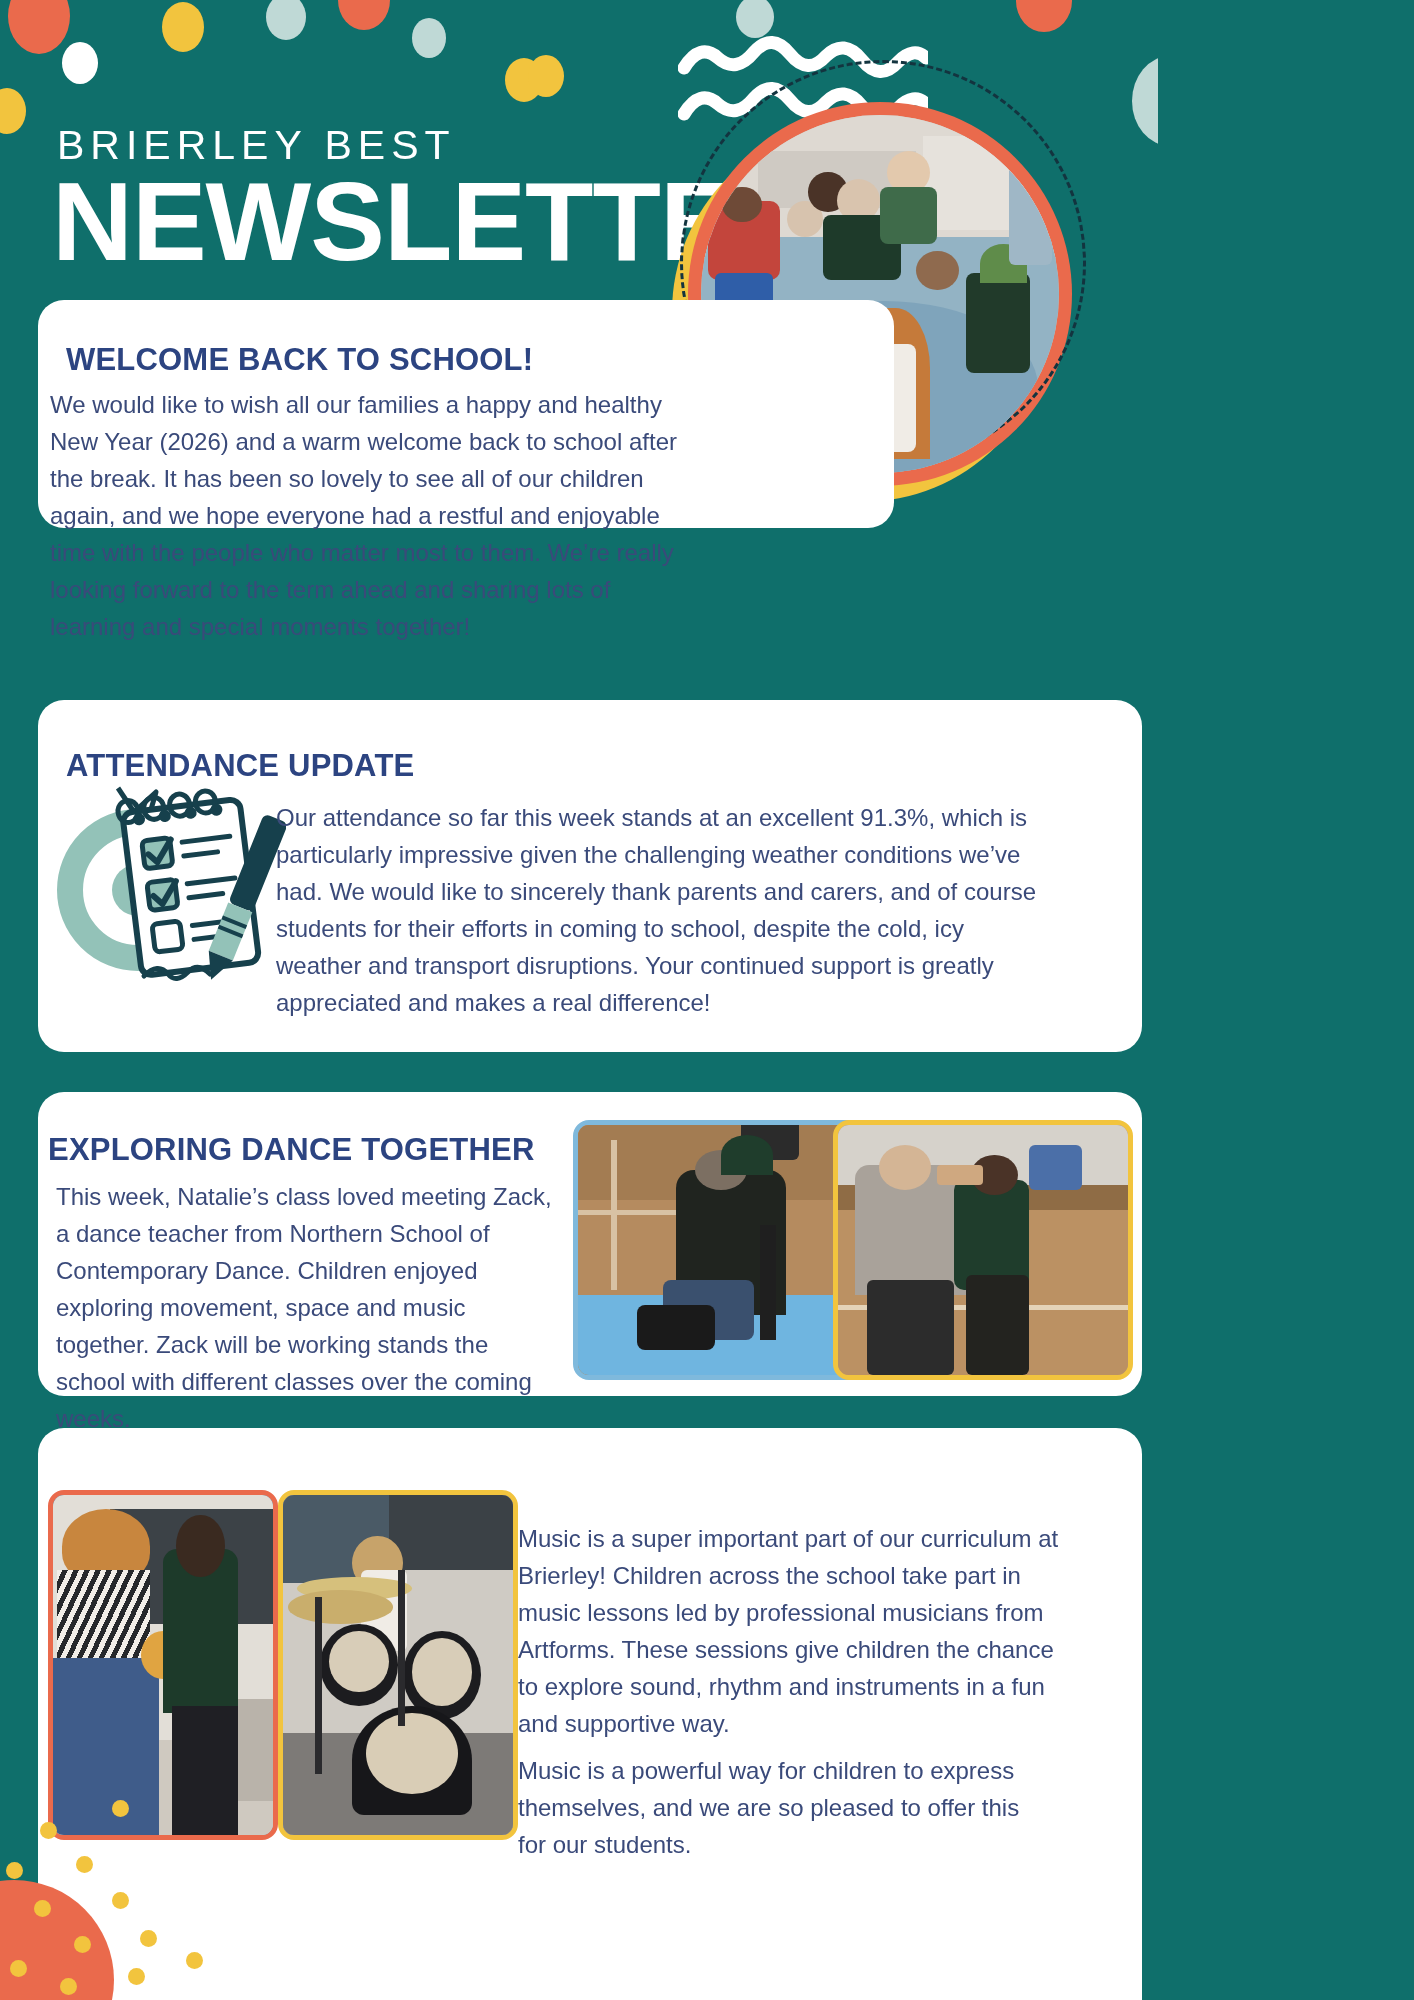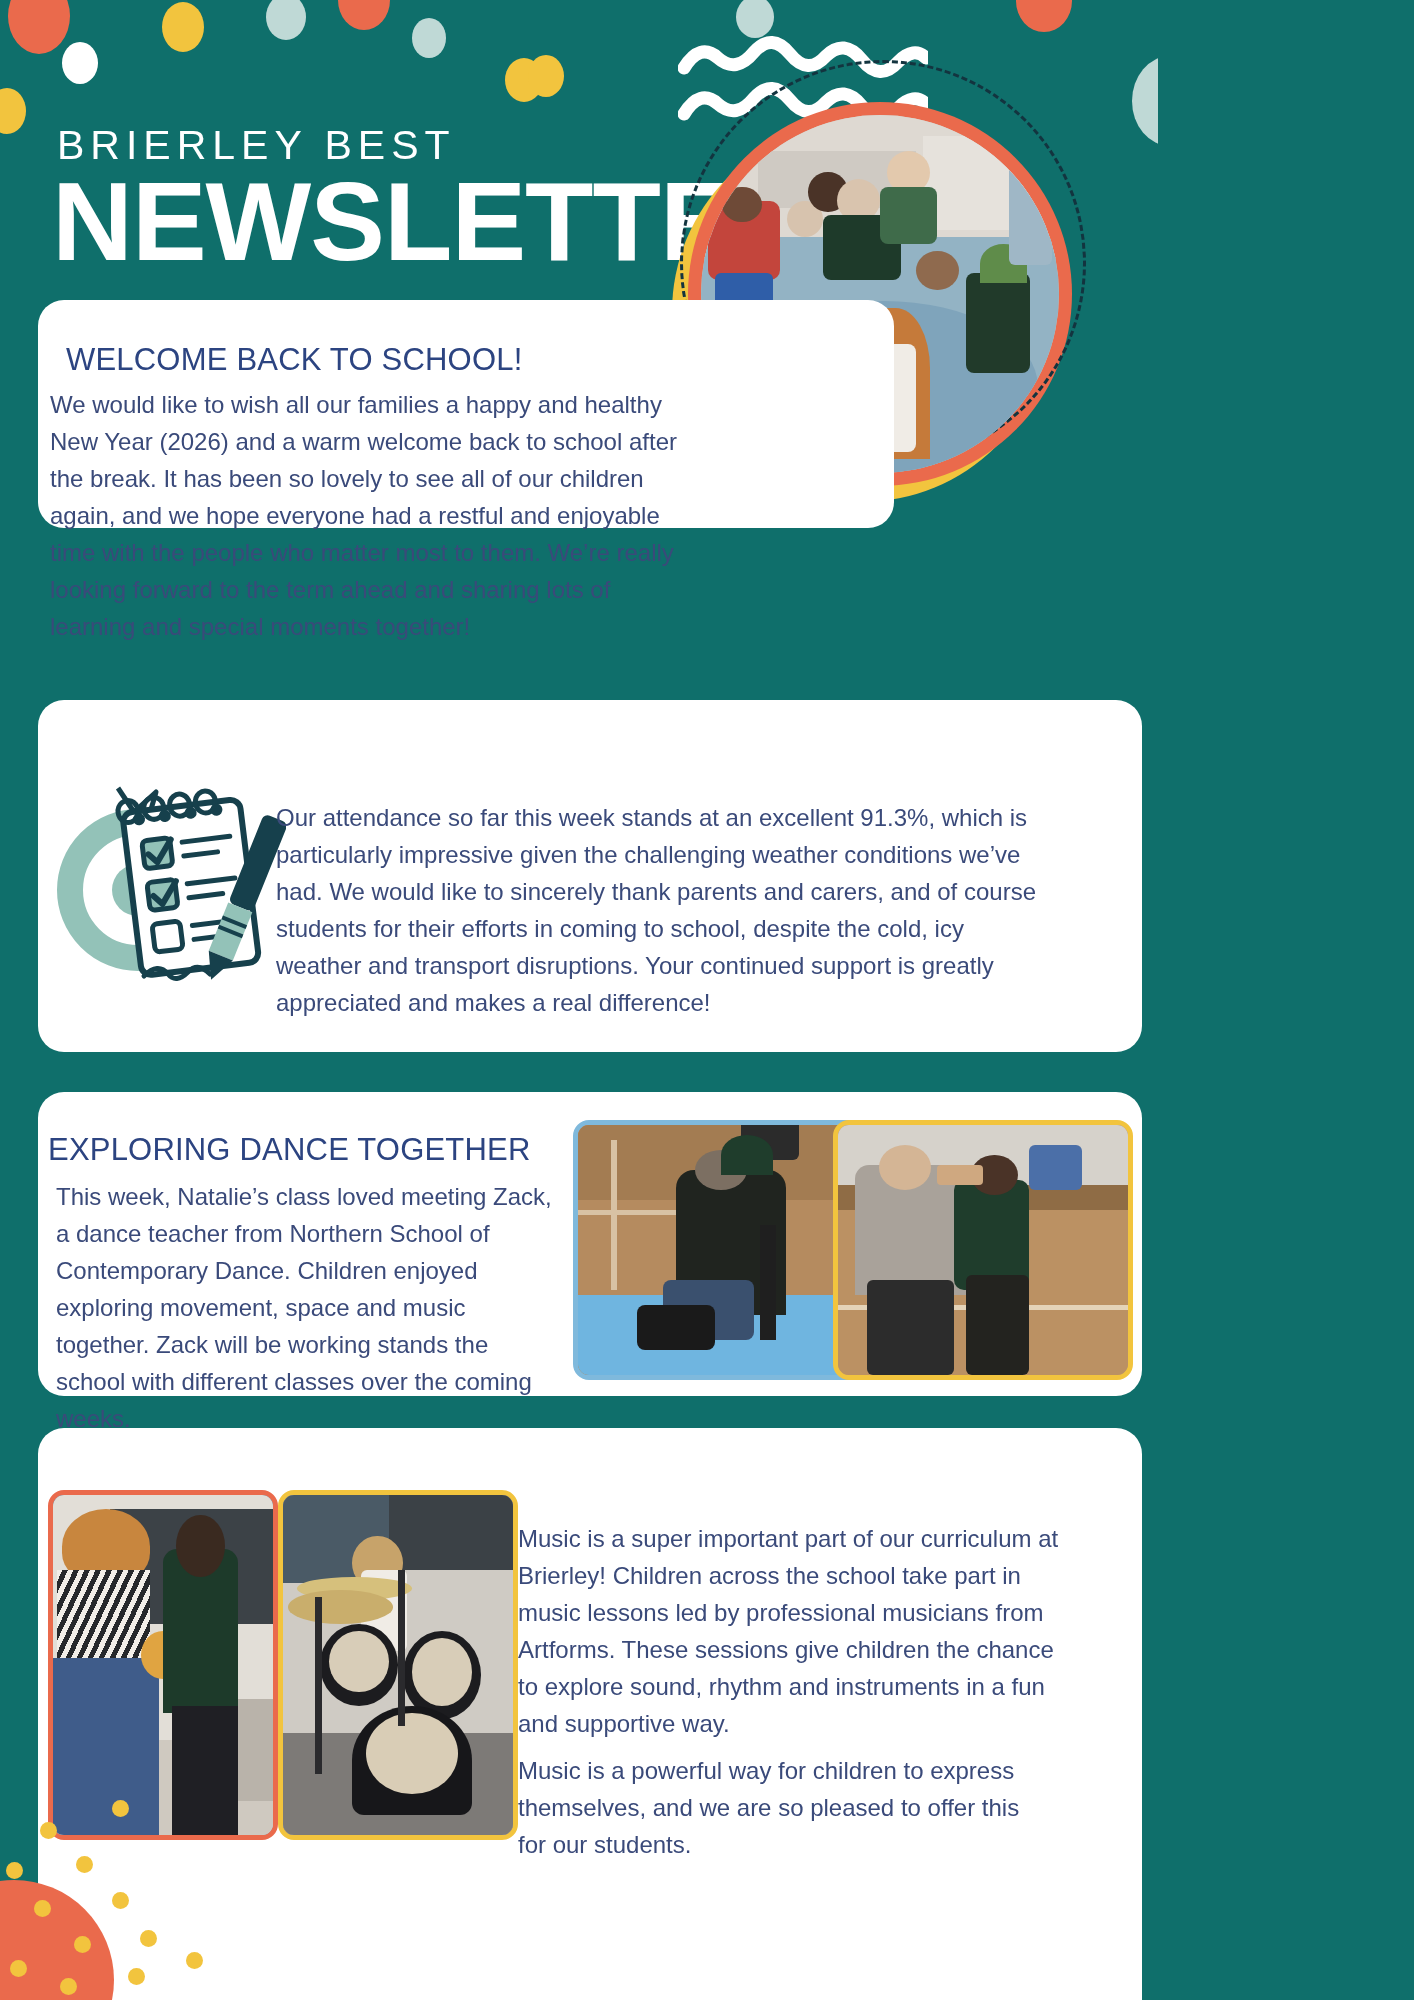--- a/index.html
+++ b/index.html
@@ -47,21 +47,21 @@
   }
   .hero-photo{
     position:absolute;left:29px;top:55px;width:358px;height:358px;border-radius:50%;
     overflow:hidden;background:#cfc9c1;
   }
 
   
   .card{position:absolute;background:#ffffff;border-radius:26px;}
 
   .h2{
-    color:#2c4481;font-weight:normal;letter-spacing:.2px;
+    color:#2c4481;font-weight:bold;letter-spacing:.2px;
     font-family:"Liberation Sans", sans-serif;
   }
   .body{
     color:#3a4a7a;
     font-family:"Liberation Sans", sans-serif;
   }
 
   
   #welcome-card{left:38px;top:300px;width:856px;height:228px;}
   #welcome-title{position:absolute;left:28px;top:16px;font-size:31px;}
@@ -156,20 +156,21 @@
       </div>
     </div>
   </div>
 
   <div class="card" id="welcome-card">
     <h2 class="h2" id="welcome-title">WELCOME BACK TO SCHOOL!</h2>
     <p class="body" id="welcome-body">We would like to wish all our families a happy and healthy New Year (2026) and a warm welcome back to school after the break. It has been so lovely to see all of our children again, and we hope everyone had a restful and enjoyable time with the people who matter most to them. We’re really looking forward to the term ahead and sharing lots of learning and special moments together!</p>
   </div>
 
   <div class="card" id="attendance-card">
+    <h2 class="h2" id="attendance-title">ATTENDANCE UPDATE</h2>
 
     <svg id="attendance-icon" viewBox="0 0 230 230">
 
       <circle cx="82" cy="120" r="68" fill="none" stroke="#93c2b8" stroke-width="26"></circle>
       <circle cx="82" cy="120" r="26" fill="#93c2b8"></circle>
 
       <path d="M62 18 L78 42 L100 22 L92 50 L118 48 L96 64" fill="none" stroke="#16404c" stroke-width="5" stroke-linejoin="round"></path>
 
       <g transform="rotate(-7 130 120)">
         <rect x="76" y="36" width="118" height="164" rx="10" fill="#ffffff" stroke="#16404c" stroke-width="6"></rect>

